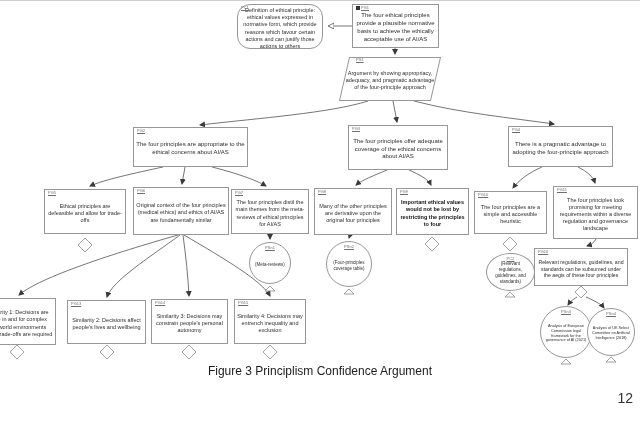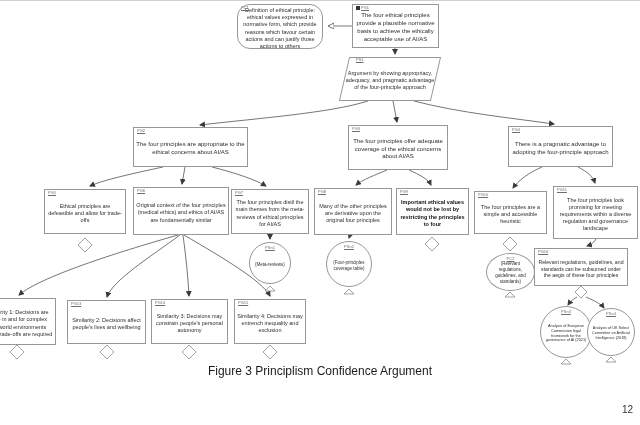--- a/index.html
+++ b/index.html
@@ -28,21 +28,21 @@
   .f6 .txt{font-size:6px;}
   .f52 .txt{font-size:5.2px;}
   .f45 .txt{font-size:4.5px;}
   .f38 .txt{font-size:3.8px;line-height:1.25;}
   .strong .txt{font-weight:bold;color:#111;}
   .mod{display:inline-block;width:4px;height:4px;background:#333;margin-right:1px;vertical-align:top;}
   #caption{
     position:absolute;left:0;top:363px;width:640px;text-align:center;
     font-size:12px;color:#1c1c1c;
   }
-  #pagenum{position:absolute;right:7px;top:403px;font-size:10px;color:#333;text-align:right;}
+  #pagenum{position:absolute;right:7px;top:389px;font-size:14px;color:#333;text-align:right;}
 </style>
 </head>
 <body>
 
 <div id="canvas">
 
   <svg id="wires" viewBox="0 0 640 425">
     <defs>
       <marker id="arr" markerUnits="userSpaceOnUse" markerWidth="7" markerHeight="7" refX="5" refY="3" orient="auto">
         <path d="M0,0 L6,3 L0,6 Z" fill="#3a3a3a"></path>

